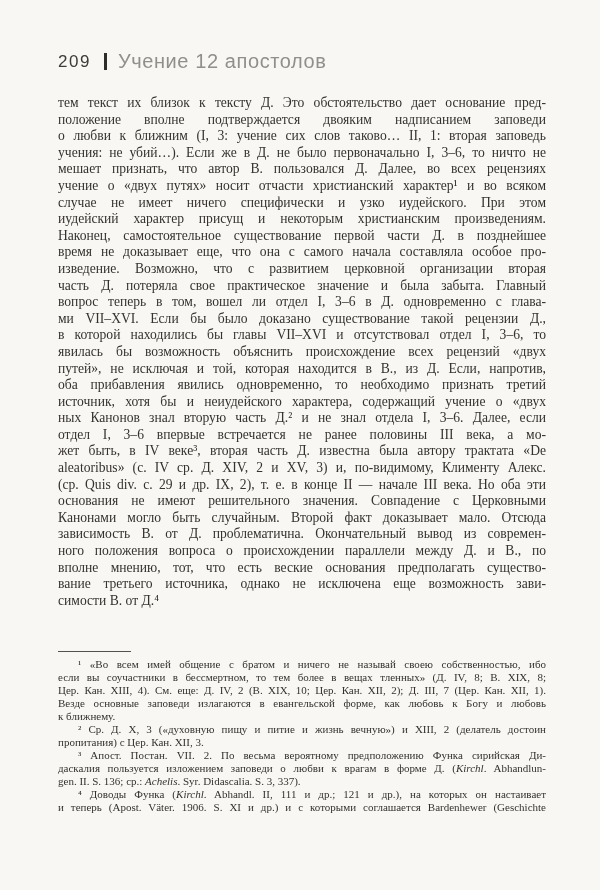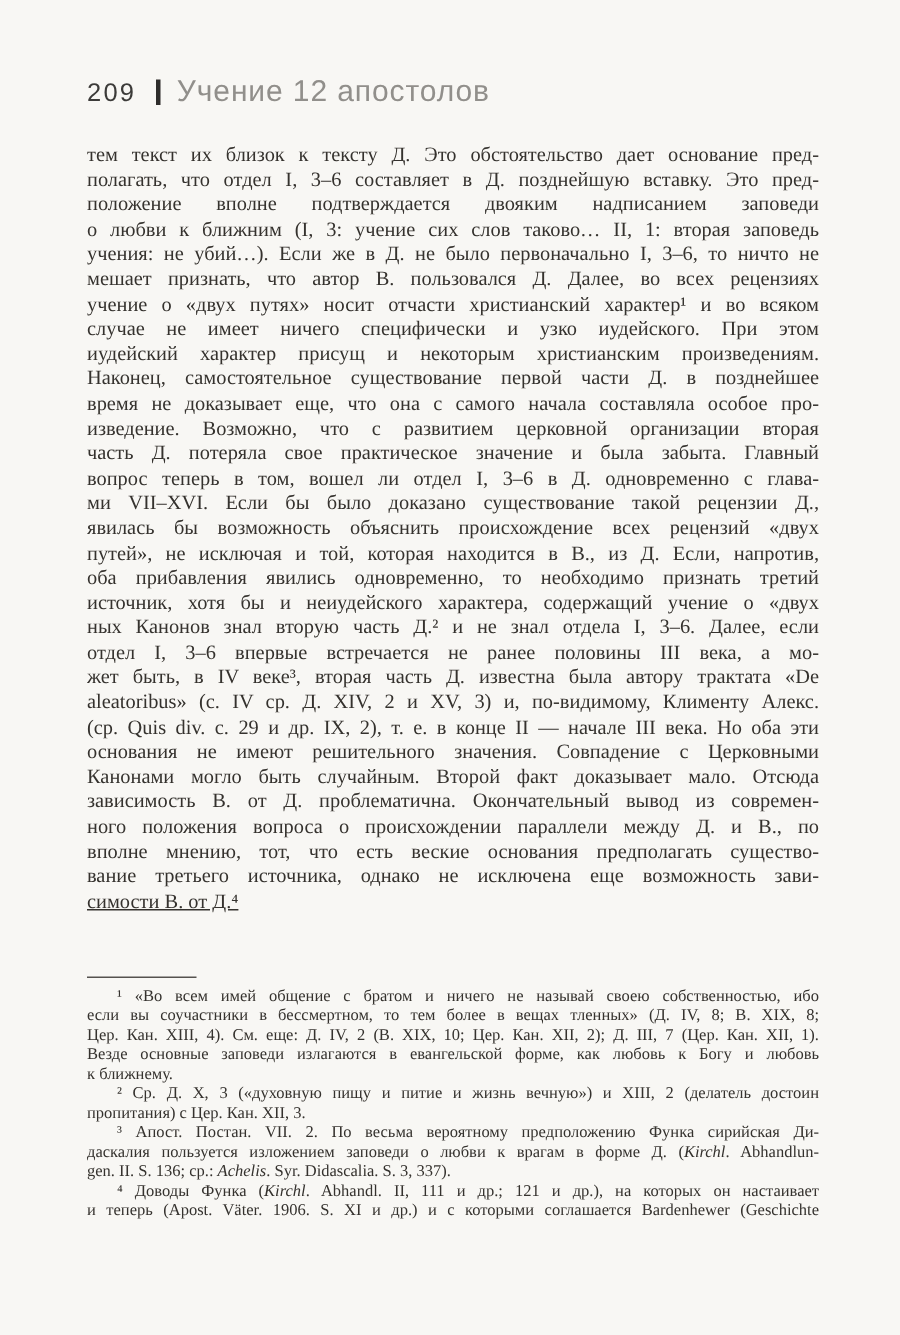--- a/index.html
+++ b/index.html
@@ -34,21 +34,20 @@
   .bline{
     font-size:13.6px;
     line-height:16.6px;
     height:16.6px;
     text-align:justify;
     text-align-last:justify;
     overflow:hidden;
   }
   .bline.lastline{
     text-align-last:left;
-    text-decoration:underline;
   }
   
   .footnote-rule{
     position:absolute;left:58px;top:651px;
     width:73px;height:1px;background:#55524e;
   }
   
   .footnotes{
     position:absolute;left:58px;top:658px;width:488px;
   }
@@ -70,34 +69,34 @@
 <div class="page">
 
   <div class="header">
     <span class="pagenum">209</span>
     <span class="header-divider"></span>
     <span class="running-title">Учение 12 апостолов</span>
   </div>
 
   <div class="body-text">
       <div class="bline">тем текст их близок к тексту Д. Это обстоятельство дает основание пред-</div>
-      <div class="bline">полагать, что отдел I, 3–6 составляет в Д. позднейшую вставку. Это пред-</div>
       <div class="bline">положение вполне подтверждается двояким надписанием заповеди</div>
       <div class="bline">о любви к ближним (I, 3: учение сих слов таково… II, 1: вторая заповедь</div>
       <div class="bline">учения: не убий…). Если же в Д. не было первоначально I, 3–6, то ничто не</div>
       <div class="bline">мешает признать, что автор В. пользовался Д. Далее, во всех рецензиях</div>
       <div class="bline">учение о «двух путях» носит отчасти христианский характер¹ и во всяком</div>
       <div class="bline">случае не имеет ничего специфически и узко иудейского. При этом</div>
       <div class="bline">иудейский характер присущ и некоторым христианским произведениям.</div>
       <div class="bline">Наконец, самостоятельное существование первой части Д. в позднейшее</div>
       <div class="bline">время не доказывает еще, что она с самого начала составляла особое про-</div>
       <div class="bline">изведение. Возможно, что с развитием церковной организации вторая</div>
       <div class="bline">часть Д. потеряла свое практическое значение и была забыта. Главный</div>
       <div class="bline">вопрос теперь в том, вошел ли отдел I, 3–6 в Д. одновременно с глава-</div>
       <div class="bline">ми VII–XVI. Если бы было доказано существование такой рецензии Д.,</div>
+      <div class="bline">в которой находились бы главы VII–XVI и отсутствовал отдел I, 3–6, то</div>
       <div class="bline">явилась бы возможность объяснить происхождение всех рецензий «двух</div>
       <div class="bline">путей», не исключая и той, которая находится в В., из Д. Если, напротив,</div>
       <div class="bline">оба прибавления явились одновременно, то необходимо признать третий</div>
       <div class="bline">источник, хотя бы и неиудейского характера, содержащий учение о «двух</div>
       <div class="bline">ных Канонов знал вторую часть Д.² и не знал отдела I, 3–6. Далее, если</div>
       <div class="bline">отдел I, 3–6 впервые встречается не ранее половины III века, а мо-</div>
       <div class="bline">жет быть, в IV веке³, вторая часть Д. известна была автору трактата «De</div>
       <div class="bline">aleatoribus» (с. IV ср. Д. XIV, 2 и XV, 3) и, по-видимому, Клименту Алекс.</div>
       <div class="bline">(ср. Quis div. с. 29 и др. IX, 2), т. е. в конце II — начале III века. Но оба эти</div>
       <div class="bline">основания не имеют решительного значения. Совпадение с Церковными</div>

